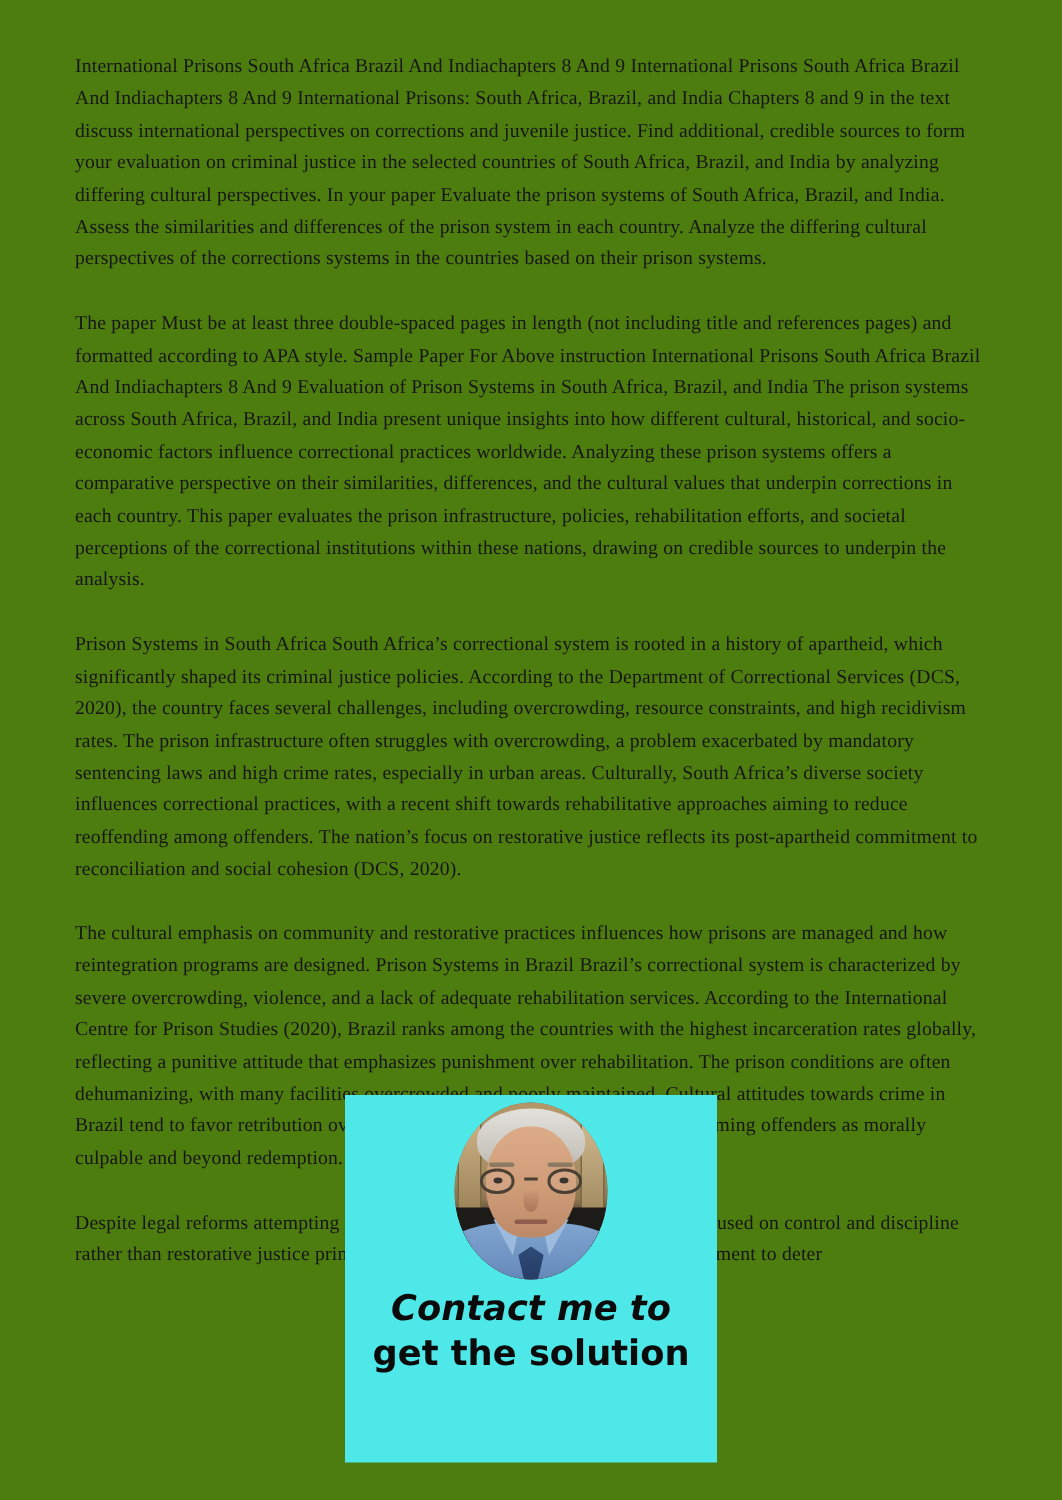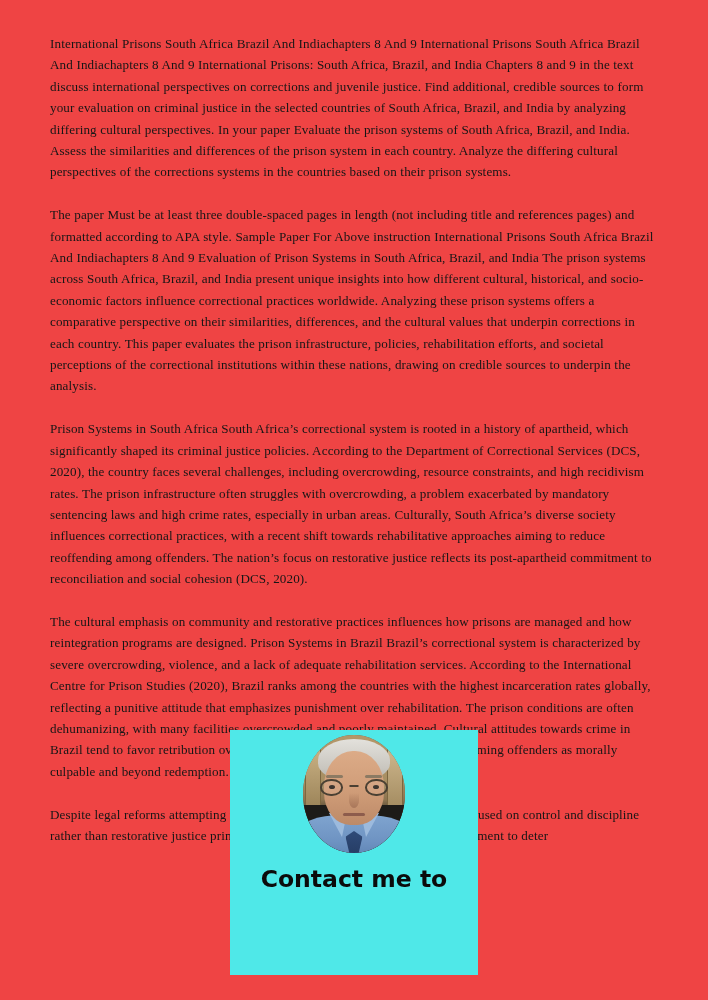--- a/index.html
+++ b/index.html
@@ -13,21 +13,21 @@
     height: 1000px;
     position: relative;
     overflow: hidden;
     font-family: "Liberation Serif", "DejaVu Serif", serif;
     color: #1b1b1b;
   }
 
   #document-page {
     position: absolute;
     inset: 0;
-    background: #ef4444;
+    background: #4d7c0f;
     padding: 33px 50px 8px 50px;
     box-sizing: border-box;
   }
 
   .doc-paragraph {
     font-family: "Liberation Serif", "DejaVu Serif", serif;
     font-size: 13.1px;
     line-height: 21.4px;
     color: #161616;
     text-align: left;
@@ -166,21 +166,21 @@
 
   #contact-line1, #contact-line2 {
     font-family: "DejaVu Sans", "Liberation Sans", sans-serif;
     font-weight: bold;
     font-size: 23.5px;
     line-height: 30px;
     color: #0b0b0b;
     text-align: center;
     white-space: nowrap;
   }
-  #contact-line1 { margin-top: 11px; }
+  #contact-line1 { margin-top: 4px; font-style: italic; }
   #contact-email {
     font-family: "Liberation Serif", "DejaVu Serif", serif;
     font-weight: bold;
     font-size: 22.5px;
     line-height: 30px;
     color: #000000;
     text-align: center;
     margin-top: 9px;
     white-space: nowrap;
   }
@@ -215,14 +215,15 @@
     <div class="ph-eye-l"></div>
     <div class="ph-eye-r"></div>
     <div class="ph-glass-l"></div>
     <div class="ph-glass-r"></div>
     <div class="ph-bridge"></div>
     <div class="ph-nose"></div>
     <div class="ph-mouth"></div>
   </div>
 
   <div id="contact-line1">Contact me to</div>
+  <div id="contact-line2">get the solution</div>
 
 </div>
 
 </body></html>

